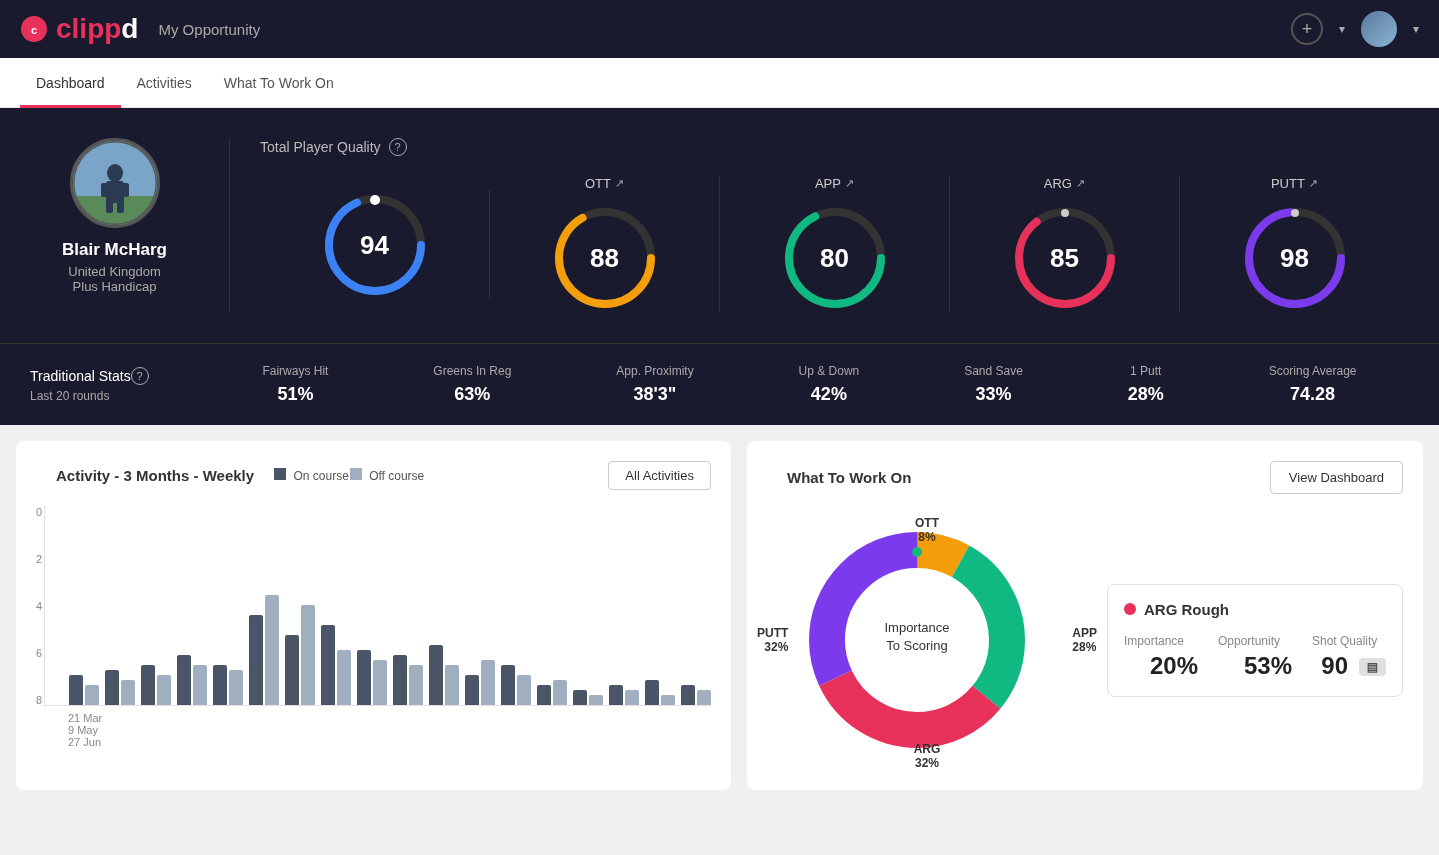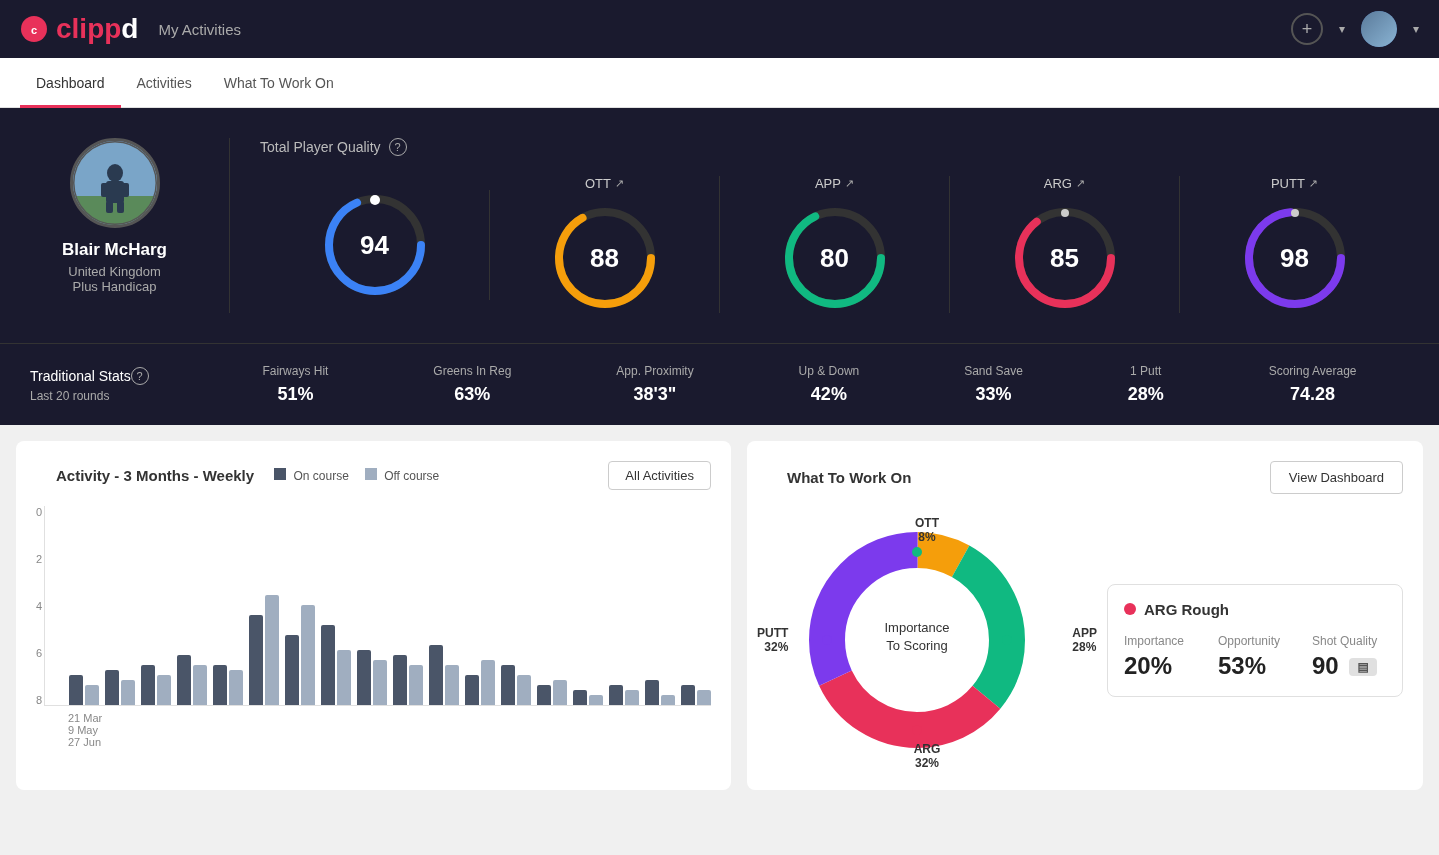--- a/index.html
+++ b/index.html
@@ -202,21 +202,21 @@
     .chart-header {
       display: flex;
       align-items: center;
       justify-content: space-between;
       margin-bottom: 16px;
       margin-left: 20px;
     }
     .chart-title { font-size: 15px; font-weight: 600; color: #333; }
     .chart-legend {
       display: flex;
-      gap: 16px;
+      gap: 1px;
       align-items: center;
       font-size: 12px;
       color: #555;
     }
     .legend-dot {
       width: 12px; height: 12px;
       display: inline-block;
       margin-right: 4px;
     }
     .btn-outline {
@@ -283,21 +283,21 @@
       align-items: center;
       gap: 8px;
       font-weight: 600;
       font-size: 15px;
       margin-bottom: 16px;
     }
     .dot-pink { width: 12px; height: 12px; border-radius: 50%; background: #e8315a; }
     .detail-row { display: flex; gap: 20px; }
     .detail-col { flex: 1; }
     .detail-label { font-size: 12px; color: #888; margin-bottom: 4px; }
-    .detail-value { font-size: 24px; font-weight: 700; color: #222; }
+    .detail-value { font-size: 24px; font-weight: 700; color: #222; text-align: right; }
     .detail-badge {
       display: inline-block;
       background: #e0e0e0;
       border-radius: 4px;
       padding: 2px 8px;
       font-size: 12px;
       color: #555;
       margin-left: 4px;
       vertical-align: middle;
     }
@@ -317,21 +317,21 @@
 
 <div class="header">
   <div class="header-left">
     <div class="logo">
       <svg width="28" height="28" viewBox="0 0 28 28">
         <circle cx="14" cy="14" r="13" fill="#e8315a"></circle>
         <text x="14" y="19" text-anchor="middle" fill="white" font-size="11" font-weight="bold">c</text>
       </svg>
       <span style="color:#e8315a;font-size:28px;font-weight:bold;">clipp<span style="color:#fff;">d</span></span>
     </div>
-    <span class="header-title">My Activities</span>
+    <span class="header-title">My Opportunity</span>
   </div>
   <div class="header-right">
     <div class="header-icon" style="border-radius:50%;border:2px solid #555;width:32px;height:32px;display:flex;align-items:center;justify-content:center;color:#aaa;font-size:18px;cursor:pointer;">+</div>
     <span style="color:#aaa;font-size:12px;">▾</span>
     <div class="header-avatar">
       <div class="header-avatar-img"></div>
     </div>
     <span style="color:#aaa;font-size:12px;">▾</span>
   </div>
 </div>

